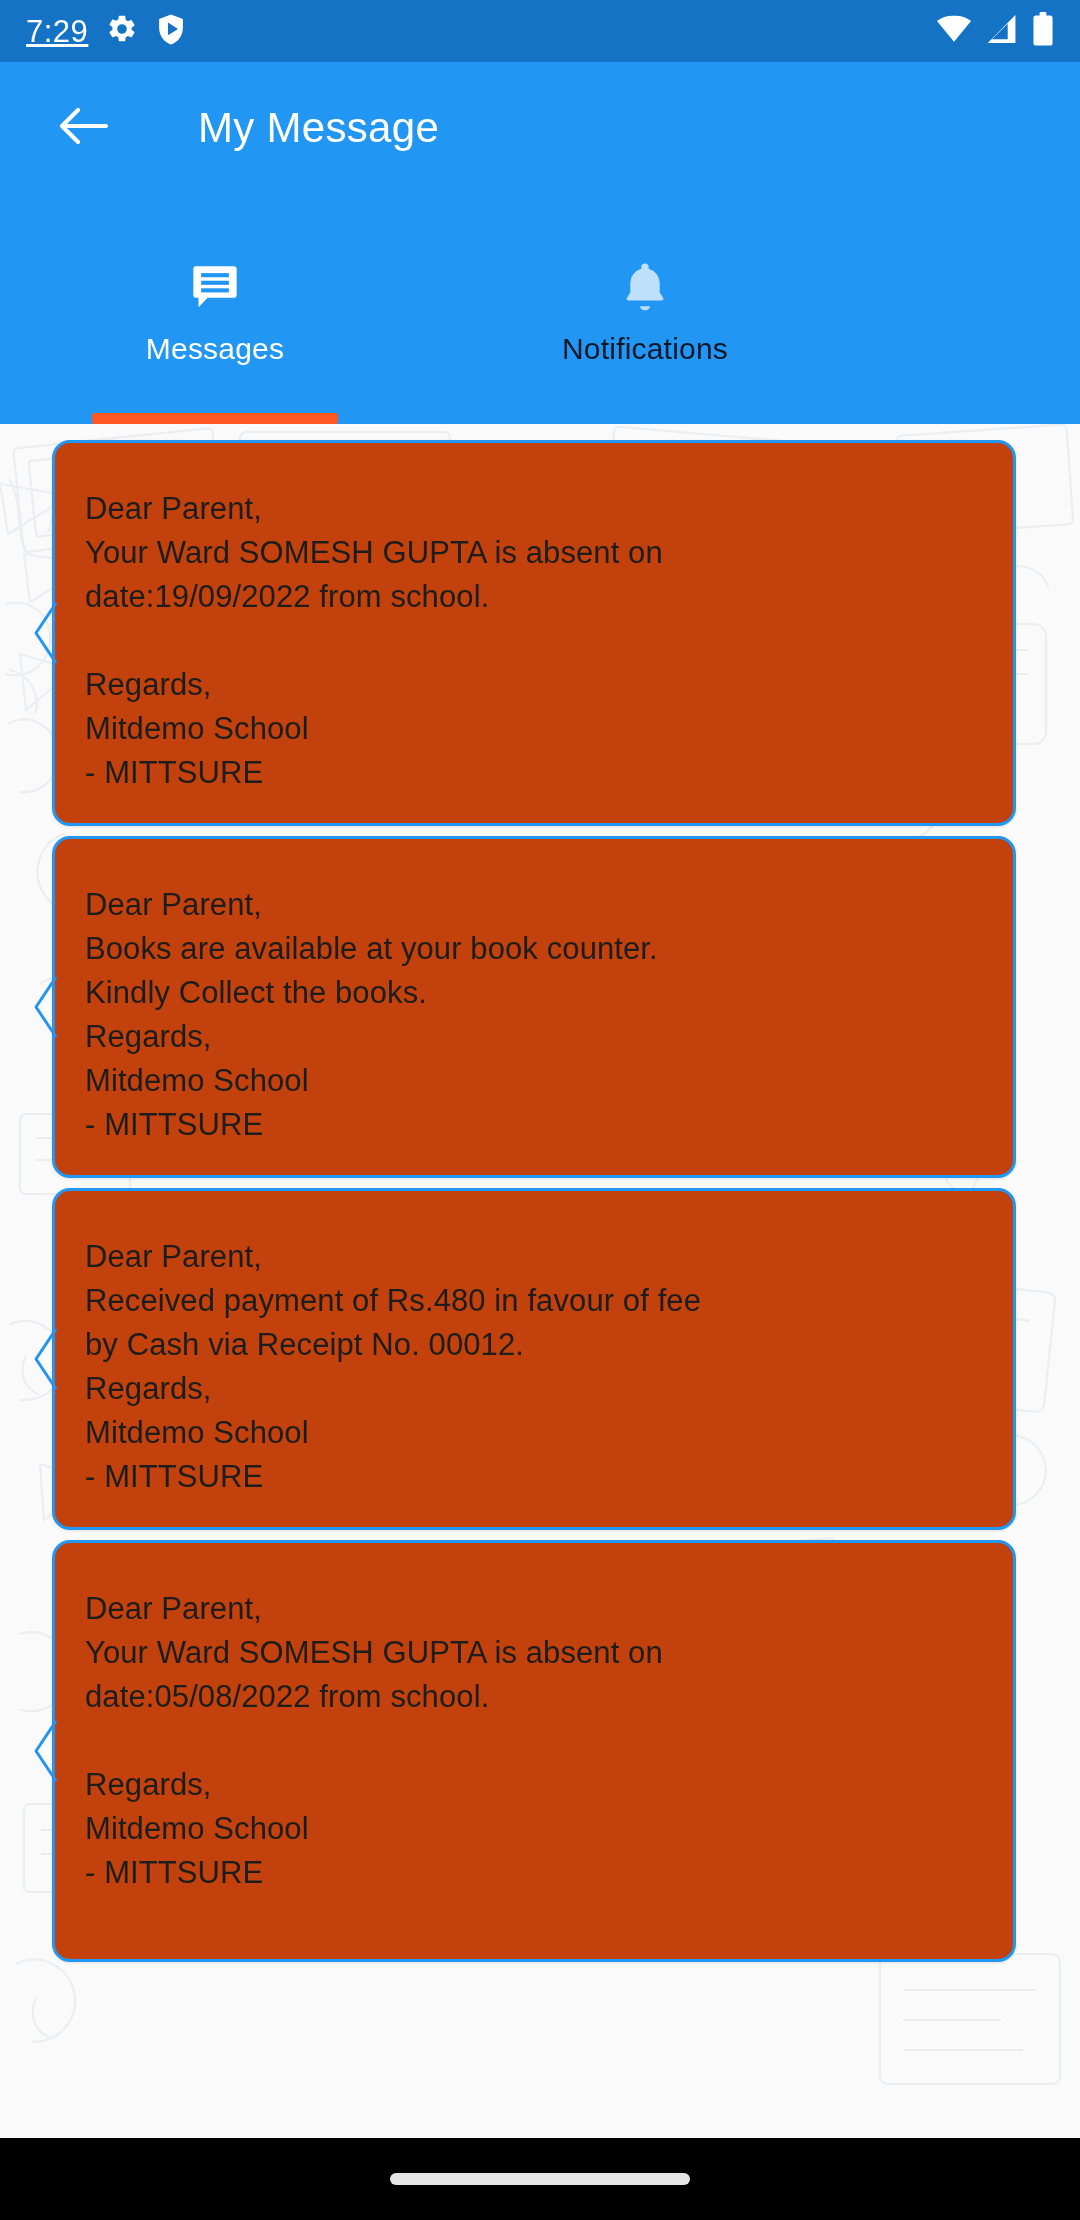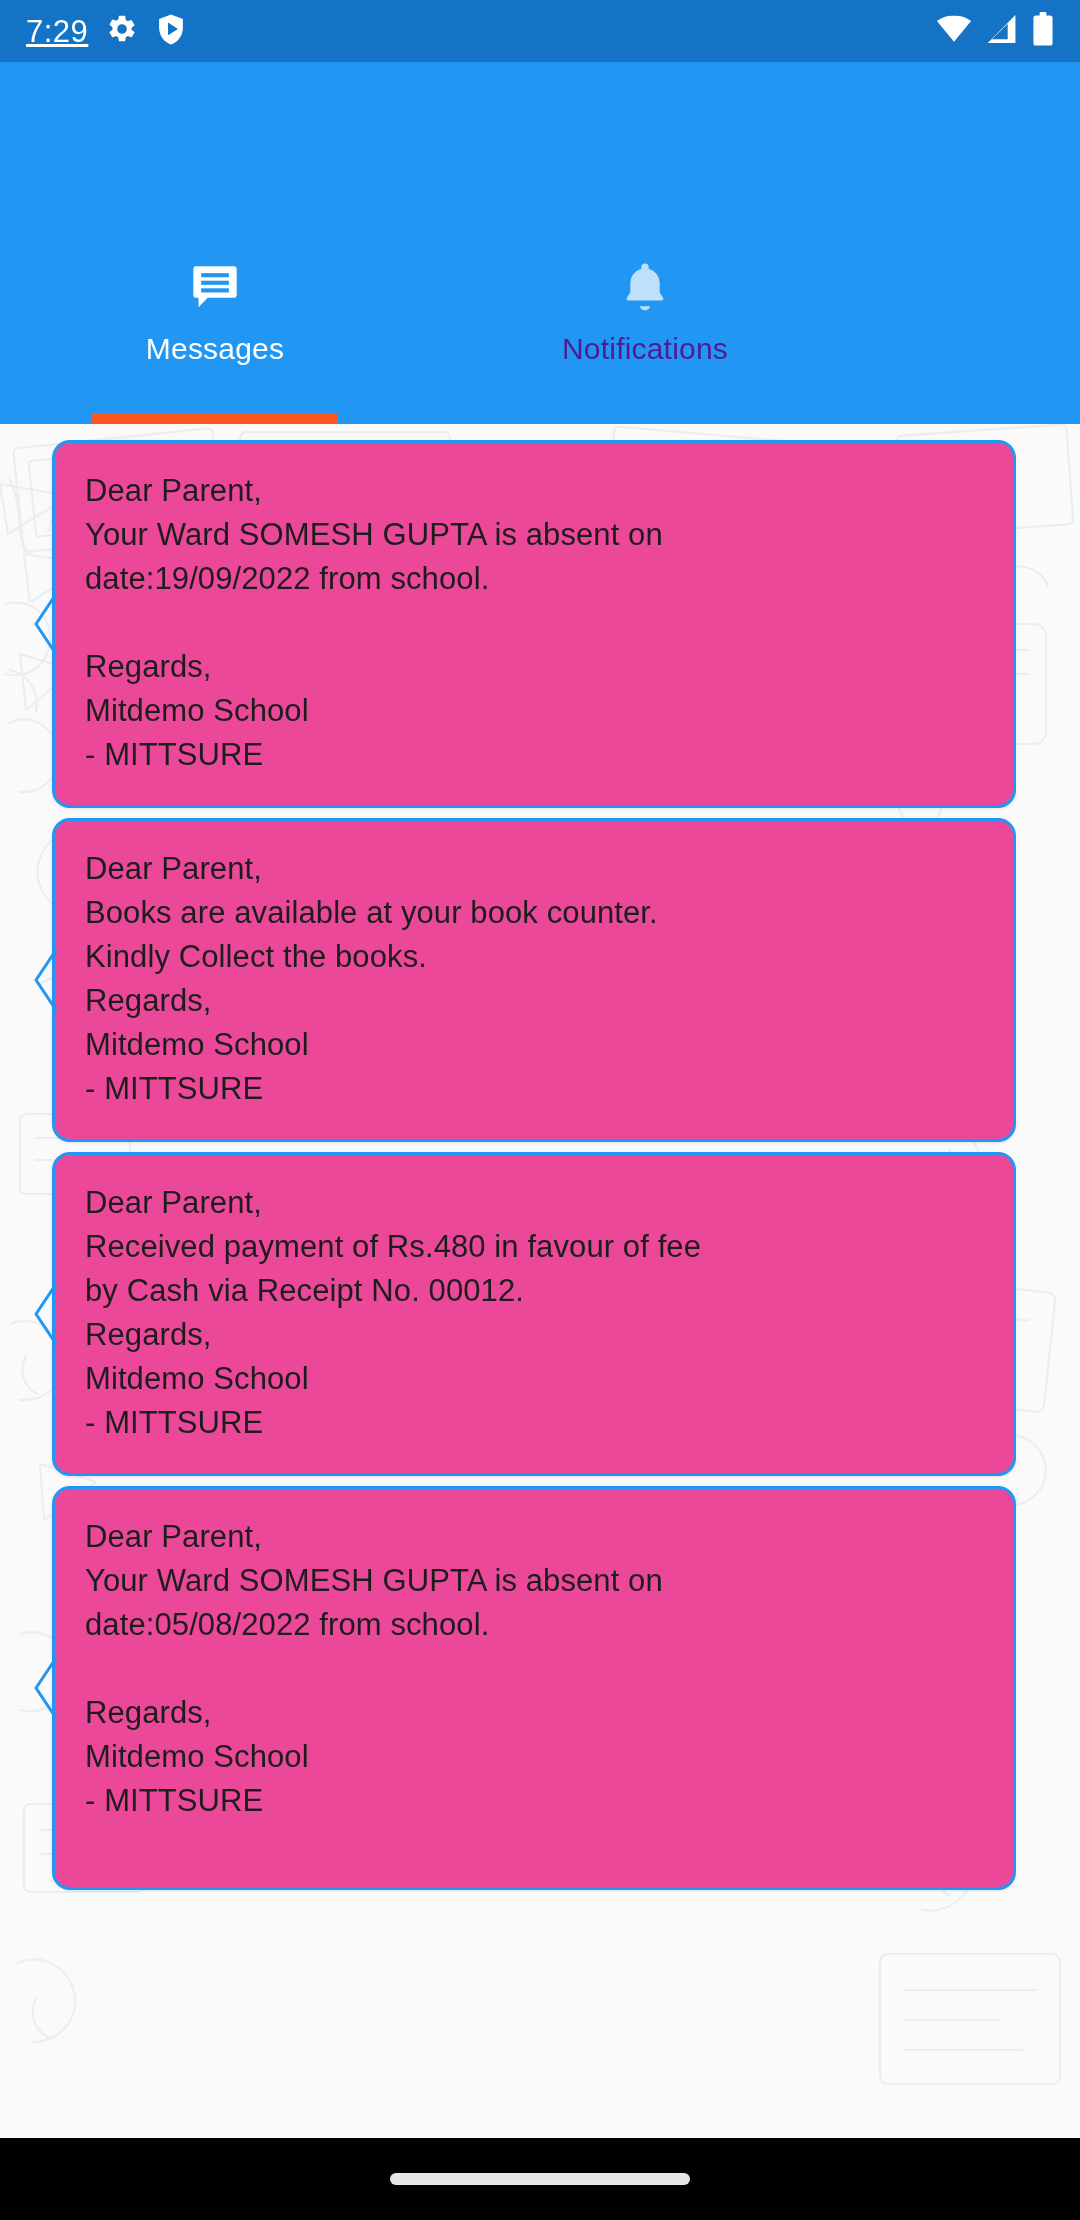--- a/index.html
+++ b/index.html
@@ -40,41 +40,41 @@
 
   
   .tabs { position:absolute; top:160px; left:0; width:860px; height:202px; display:flex; }
   .tab {
     flex:1; position:relative; display:flex; flex-direction:column;
     align-items:center; justify-content:flex-start; padding-top:36px; cursor:pointer;
   }
   .tab-icon { height:58px; display:flex; align-items:center; justify-content:center; }
   .tab-label { margin-top:16px; font-size:30px; letter-spacing:.2px; }
   .tab.active .tab-label { color:#ffffff; }
-  .tab.inactive .tab-label { color:#4c1d95; }
+  .tab.inactive .tab-label { color:#0f172a; }
   .tab-underline {
     position:absolute; bottom:0; left:50%; transform:translateX(-50%);
     width:246px; height:11px; background:#ff5722; border-radius:2px;
   }
 
   
   .content {
     position:absolute; top:424px; left:0; width:1080px; height:1714px;
     background:#fafafa; overflow:hidden;
   }
   .doodles { position:absolute; inset:0; opacity:.5; }
 
   .cards { position:relative; padding:16px 0 0 0; }
 
   .card {
     position:relative; margin:0 64px 10px 52px;
-    background:#ec4899;
+    background:#c2410c;
     border:3px solid #2196f3;
     border-radius:18px;
-    padding:26px 30px 28px 30px;
+    padding:44px 30px 28px 30px;
     box-shadow:0 1px 3px rgba(0,0,0,.10);
   }
   .card-tail {
     position:absolute; left:-22px; top:50%; transform:translateY(-50%);
     width:24px; height:64px;
   }
   .msg-body {
     font-size:31px; line-height:1.42; color:#1d1d1d;
     white-space:pre-wrap; letter-spacing:.1px;
   }
@@ -124,20 +124,30 @@
       <span class="ic">
         <svg width="22" height="34" viewBox="0 0 13 21" fill="#fff">
           <rect x="4.4" y="0" width="4.2" height="2.4" rx=".6"></rect>
           <rect x="0.6" y="2.1" width="11.8" height="18.6" rx="1.6"></rect>
         </svg>
       </span>
     </div>
   </div>
 
   <div class="appbar">
+    <div class="appbar-top">
+      <div class="backbtn">
+        <span>
+          <svg width="52" height="42" viewBox="0 0 26 21" fill="none" stroke="#fff" stroke-width="2.1" stroke-linecap="round" stroke-linejoin="round">
+            <path d="M24 10.5H2M10 2.5 2 10.5l8 8"></path>
+          </svg>
+        </span>
+      </div>
+      <div class="apptitle">My Message</div>
+    </div>
 
     <div class="tabs">
       <div class="tab active">
         <div class="tab-icon">
           <svg width="52" height="52" viewBox="0 0 24 24" fill="#fff">
             <path d="M3.2 2.4h17.6c.66 0 1.2.54 1.2 1.2v12.2c0 .66-.54 1.2-1.2 1.2H8.6l-4.2 4.3v-4.3H3.2c-.66 0-1.2-.54-1.2-1.2V3.6c0-.66.54-1.2 1.2-1.2z"></path>
             <rect x="5.6" y="5.6" width="12.8" height="1.9" fill="#2196f3"></rect>
             <rect x="5.6" y="9.1" width="12.8" height="1.9" fill="#2196f3"></rect>
             <rect x="5.6" y="12.6" width="12.8" height="1.9" fill="#2196f3"></rect>
           </svg>

